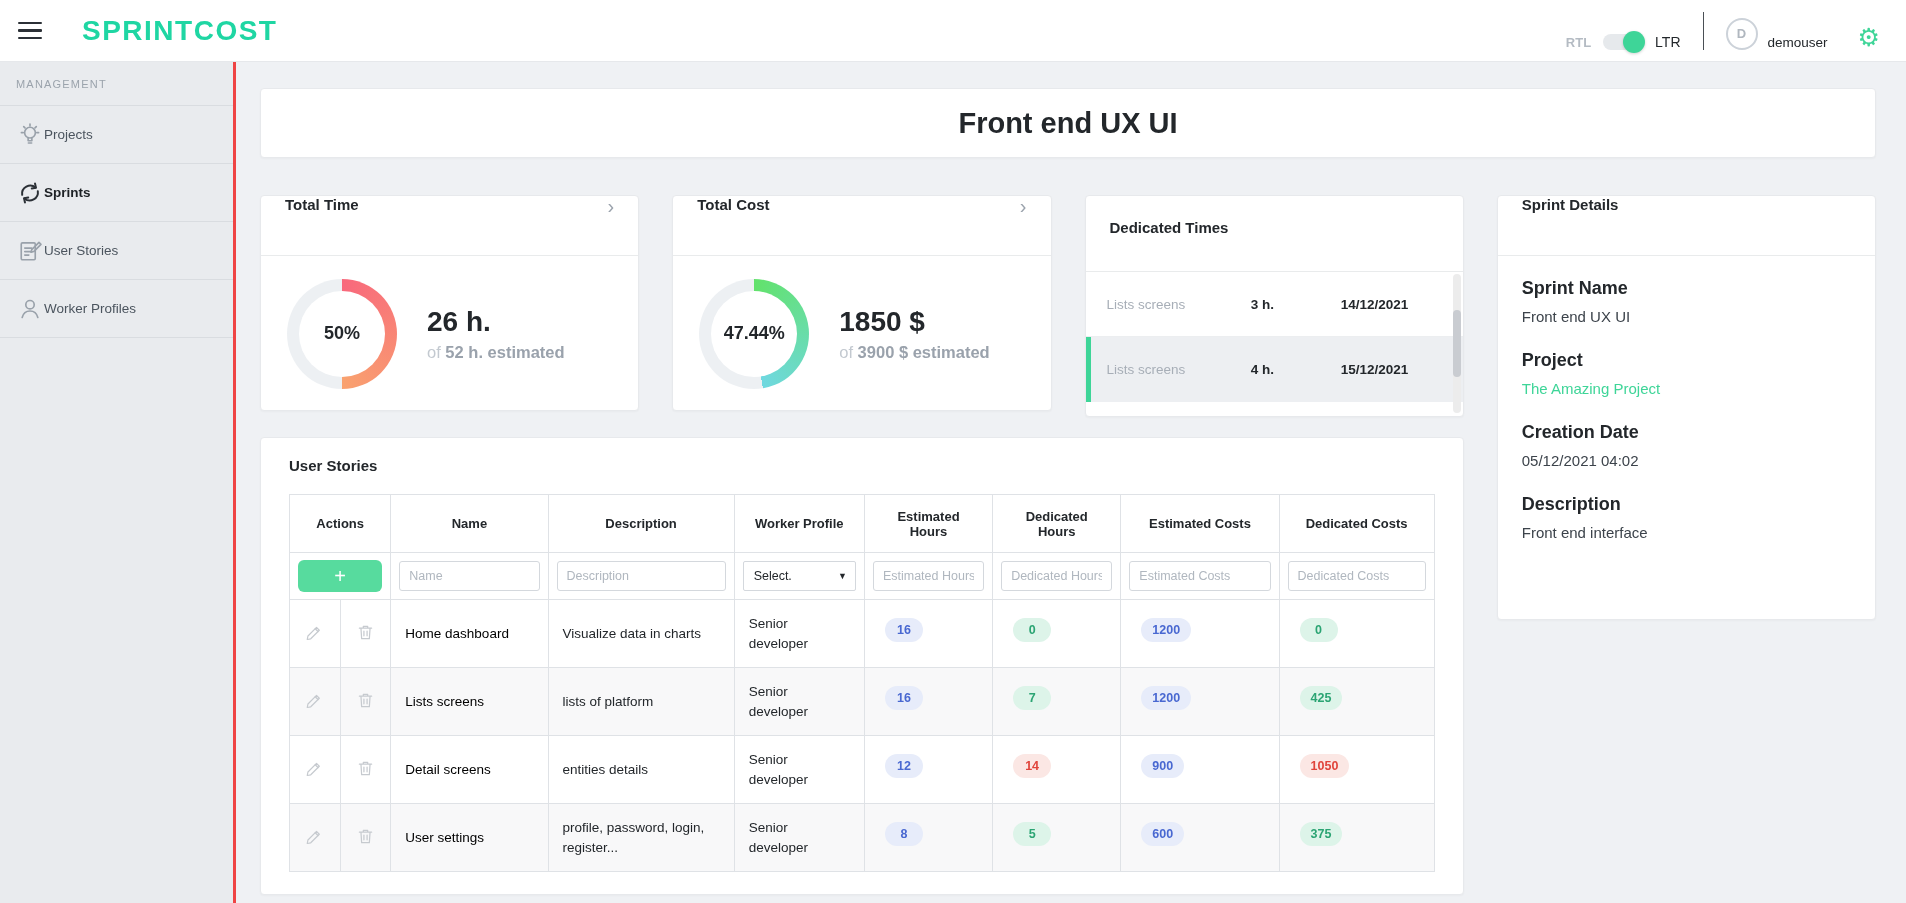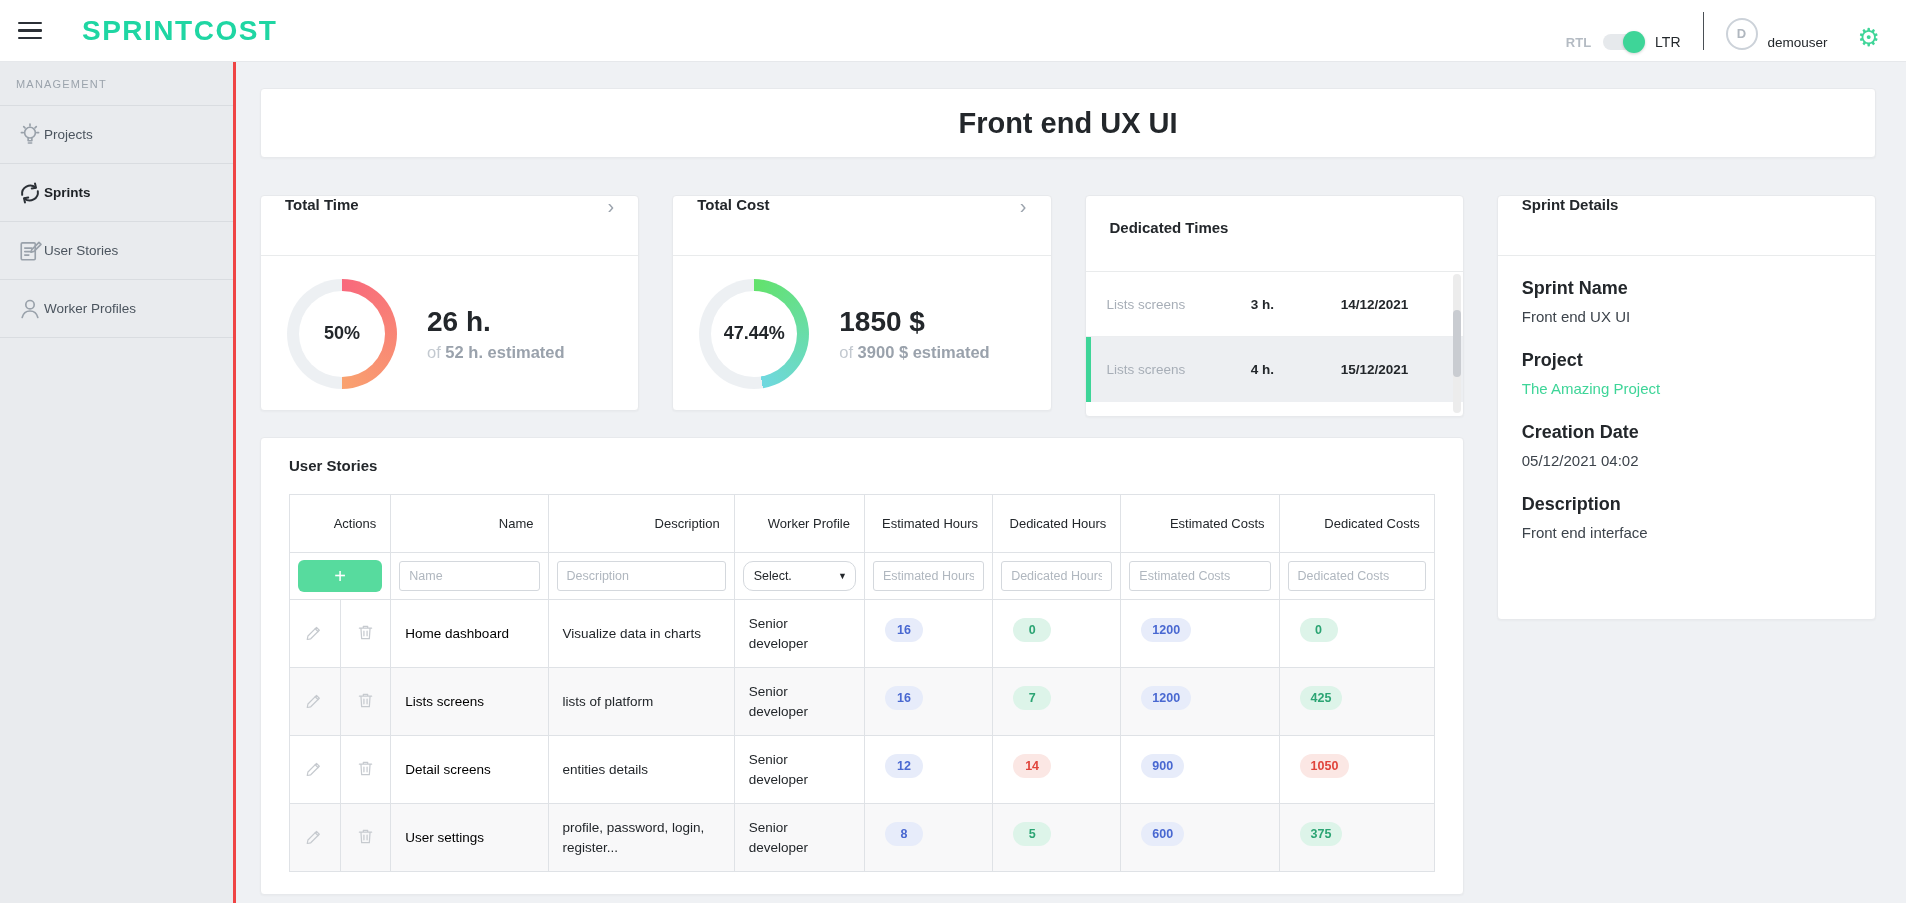--- a/index.html
+++ b/index.html
@@ -66,27 +66,27 @@
   .sp-field { margin-bottom:25px; }
   .sp-label { font-size:18px; font-weight:bold; color:#23272b; margin-bottom:9px; }
   .sp-value { font-size:15px; color:#3c434b; }
   .sp-value.link { color:#3ed598; cursor:pointer; }
 
   
   .stories-card { grid-column:1 / span 3; grid-row:2; height:458px; padding:19px 28px 0; }
   .stories-title { font-size:15px; font-weight:bold; color:#23272b; }
   table.stories { width:100%; border-collapse:collapse; table-layout:fixed; margin-top:20px; }
   table.stories th, table.stories td { border:1px solid #dfe2e6; }
-  table.stories th { height:58px; font-size:13px; font-weight:normal; color:#23272b; text-align:right; padding:0 14px; background:#fff; }
+  table.stories th { height:58px; font-size:13px; font-weight:bold; color:#23272b; text-align:center; padding:0 14px; background:#fff; }
   th.c-actions { text-align:center; }
   tr.filter-row td { height:47px; padding:0 8px; background:#fff; }
   .add-btn { width:100%; height:32px; border:none; border-radius:6px; background:#57db9e; color:#fff; font-size:20px; line-height:1; cursor:pointer; }
   .filter-input { width:100%; height:30px; border:1px solid #d4d8dd; border-radius:3px; padding:0 9px; font-size:12.5px; color:#3c434b; font-family:inherit; }
   .filter-input::placeholder { color:#b0b7bf; }
-  .fake-select { width:100%; height:30px; border:1px solid #d4d8dd; border-radius:10px; background:#fff; display:flex; align-items:center; justify-content:space-between; padding:0 8px 0 10px; font-size:12.5px; color:#23272b; cursor:pointer; }
+  .fake-select { width:100%; height:30px; border:1px solid #d4d8dd; border-radius:2px; background:#fff; display:flex; align-items:center; justify-content:space-between; padding:0 8px 0 10px; font-size:12.5px; color:#23272b; cursor:pointer; }
   .fake-select .arrow { font-size:9px; color:#23272b; }
   tr.data-row { height:68px; }
   tr.data-row:nth-child(even) { background:#f8f8f9; }
   td.icon-cell { text-align:center; }
   .row-icon-btn { background:none; border:none; cursor:pointer; padding:2px; }
   .row-icon-btn svg { width:21px; height:21px; stroke:#c6cacf; fill:none; stroke-width:1.4; stroke-linecap:round; stroke-linejoin:round; }
   td.txt-cell { padding:0 14px; font-size:13.5px; color:#23272b; line-height:1.45; }
   .story-link { color:#000000; cursor:pointer; text-decoration:none; font-size:13.5px; }
   td.pill-cell { padding:0 0 8px 20px; }
   .pill { display:inline-block; min-width:38px; text-align:center; padding:5px 11px; border-radius:12px; font-size:12.5px; font-weight:bold; }

